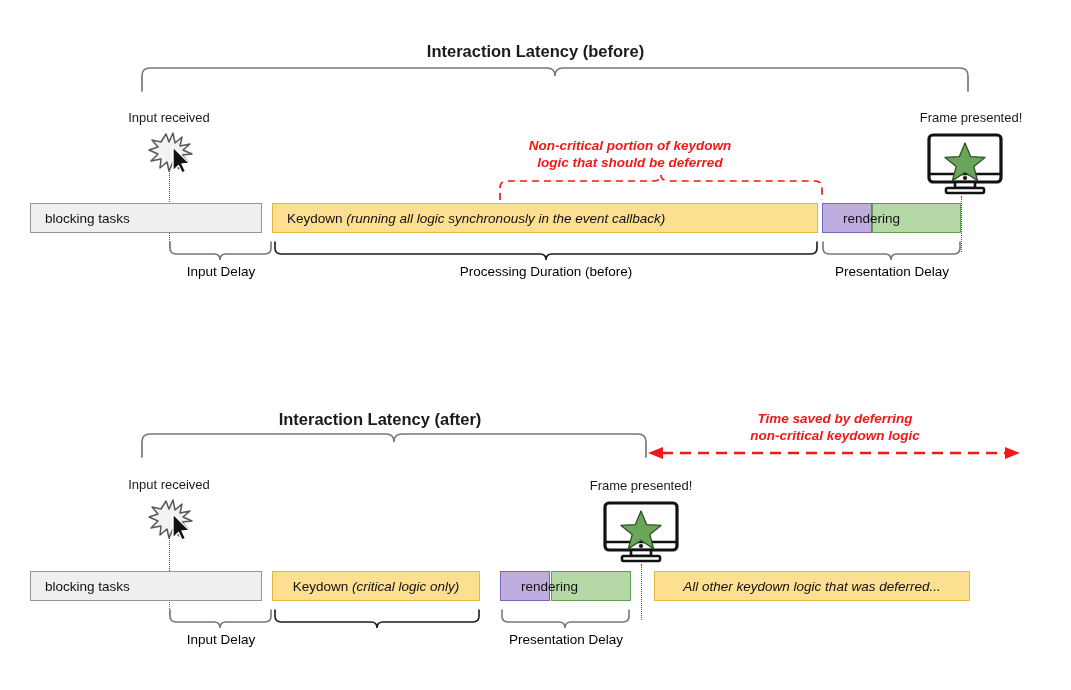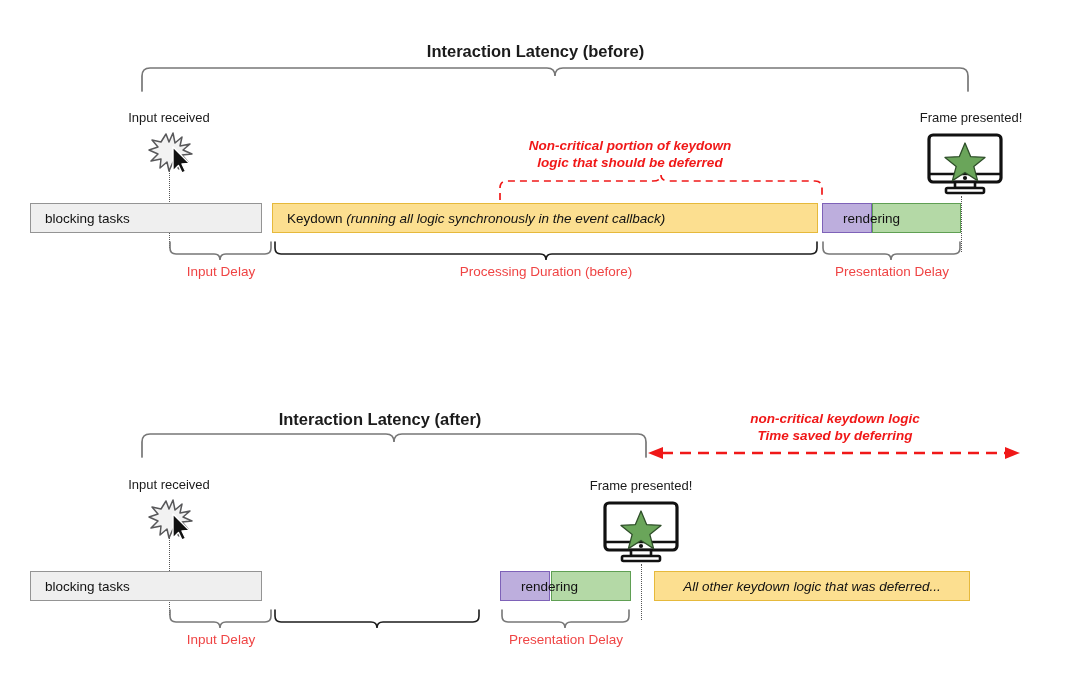--- a/index.html
+++ b/index.html
@@ -16,21 +16,21 @@
   .diagram-title{
     font-size:16.5px;font-weight:bold;color:#1b1b1b;
     text-align:center;white-space:nowrap;
   }
 
   
   .tick-label{
     font-size:13px;color:#1b1b1b;white-space:nowrap;text-align:center;
   }
   .phase-label{
-    font-size:13.5px;color:#ef4444;white-space:nowrap;text-align:center;
+    font-size:13.5px;color:#000000;white-space:nowrap;text-align:center;
   }
 
   
   .red-note{
     color:#f01818;font-size:13.5px;font-weight:bold;font-style:italic;
     text-align:center;line-height:1.25;white-space:nowrap;
   }
 
   
   .bar{
@@ -135,22 +135,22 @@
   </svg>
   <div class="abs phase-label" style="left:812px;top:264px;width:160px;">Presentation Delay</div>
 
   <div class="abs diagram-title" style="left:0;top:410px;width:760px;">Interaction Latency (after)</div>
 
   <svg class="abs" style="left:140px;top:432px;" width="508" height="26" viewBox="0 0 508 26">
     <path d="M2,25 L2,10 Q2,2 10,2 L246,2 Q254,2 254,10 Q254,2 262,2 L498,2 Q506,2 506,10 L506,25" fill="none" stroke="#777777" stroke-width="1.7" stroke-linecap="round"></path>
   </svg>
 
   <div class="abs red-note" style="left:640px;top:411px;width:390px;">
+    <div>Time saved by deferring</div>
     <div>non-critical keydown logic</div>
-    <div>Time saved by deferring</div>
   </div>
   <svg class="abs" style="left:648px;top:443px;" width="372" height="20" viewBox="0 0 372 20">
     <line x1="14" y1="10" x2="358" y2="10" stroke="#f01818" stroke-width="2.6" stroke-dasharray="11,7"></line>
     <path d="M0,10 L15,4 L15,16 Z" fill="#f01818"></path>
     <path d="M372,10 L357,4 L357,16 Z" fill="#f01818"></path>
   </svg>
 
   <div class="abs tick-label" style="left:99px;top:477px;width:140px;">Input received</div>
 
   <svg class="abs" style="left:146px;top:498px;" width="50" height="44" viewBox="0 0 50 44">
@@ -173,20 +173,25 @@
     <rect x="30" y="49" width="20" height="6" fill="#ffffff" stroke="#111111" stroke-width="2.6"></rect>
     <rect x="21" y="55" width="38" height="5" rx="1.5" fill="#ffffff" stroke="#111111" stroke-width="2.6"></rect>
   </svg>
 
   <div class="abs vguide" style="left:641px;top:564px;height:56px;"></div>
 
   <div class="abs bar grey" style="left:30px;top:571px;width:232px;">
     <span class="bar-label">blocking tasks</span>
   </div>
 
+  <div class="abs bar yellow" style="left:272px;top:571px;width:208px;">
+    <span class="bar-label">
+      <span>Keydown </span><i>(critical logic only)</i>
+    </span>
+  </div>
 
   <div class="abs bar purple" style="left:500px;top:571px;width:50px;"></div>
 
   <div class="abs bar green" style="left:551px;top:571px;width:80px;"></div>
 
   <div class="abs rendering-text" style="left:521px;top:579px;">rendering</div>
 
   <div class="abs bar yellow" style="left:654px;top:571px;width:316px;justify-content:center;">
     <span class="bar-label"><i>All other keydown logic that was deferred...</i></span>
   </div>

